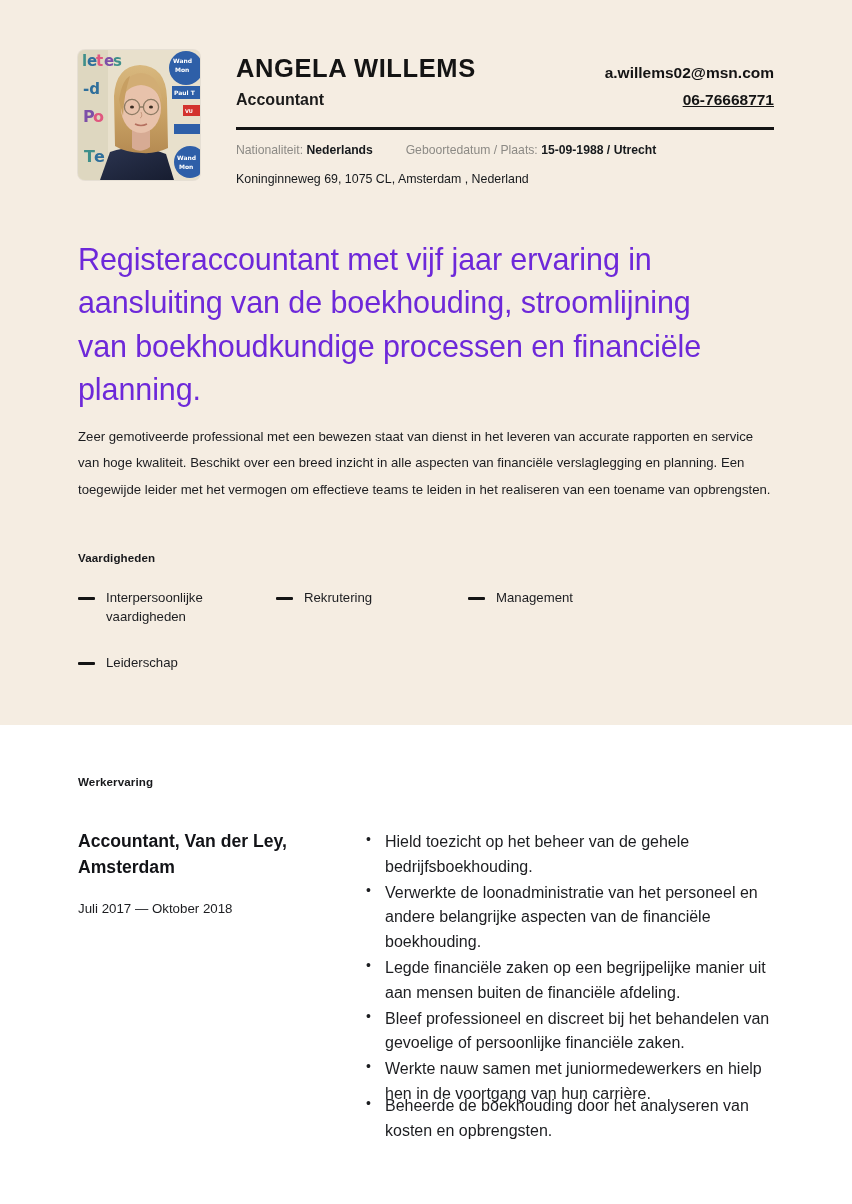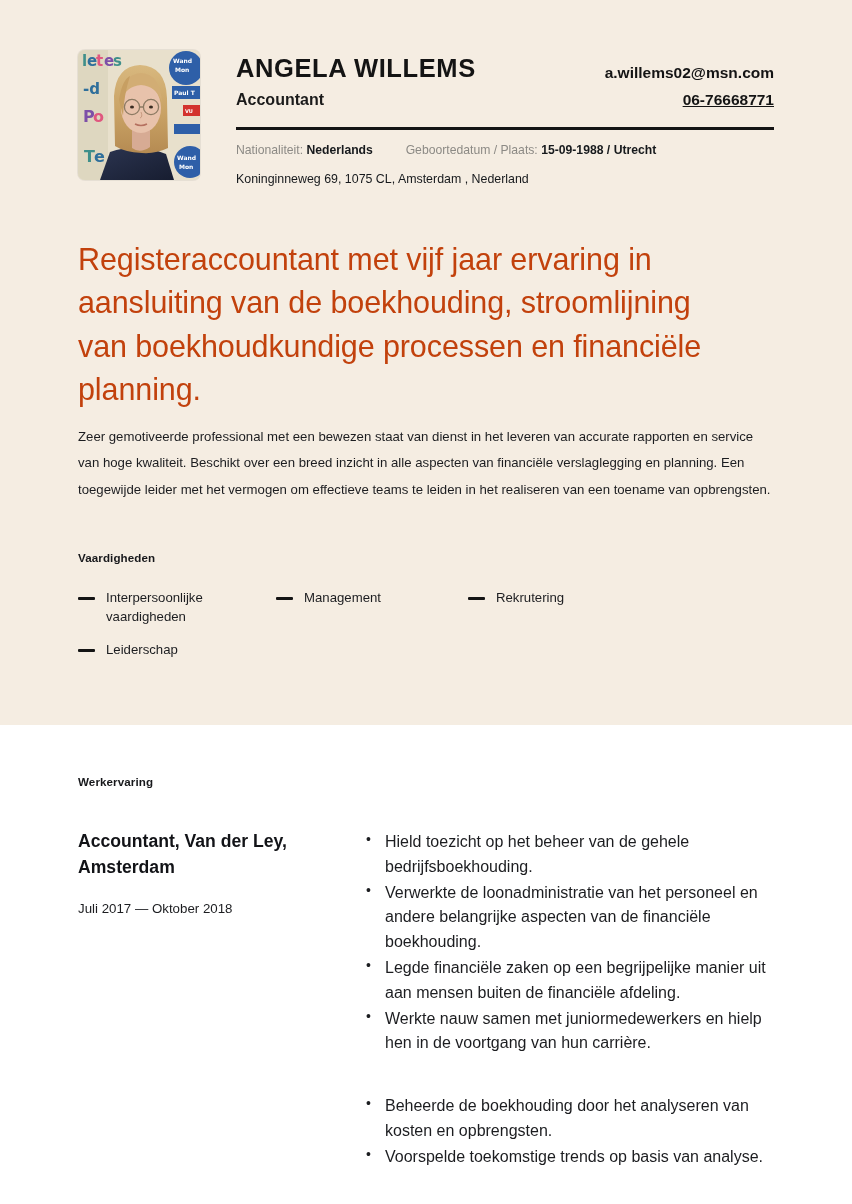--- a/index.html
+++ b/index.html
@@ -136,21 +136,21 @@
 
   
   .headline {
     position: absolute;
     left: 78px;
     top: 238px;
     width: 640px;
     font-size: 30.5px;
     line-height: 1.42;
     font-weight: 400;
-    color: #c2410c;
+    color: #6d28d9;
     letter-spacing: -0.1px;
   }
 
   
   .summary {
     position: absolute;
     left: 78px;
     top: 424px;
     width: 700px;
     font-size: 13.2px;
@@ -170,21 +170,21 @@
     font-size: 11.6px;
     font-weight: 700;
     color: #17181b;
     letter-spacing: 0.1px;
   }
 
   .skills-grid {
     margin-top: 25px;
     display: grid;
     grid-template-columns: 198px 192px 1fr;
-    row-gap: 15px;
+    row-gap: 28px;
   }
 
   .skill {
     display: flex;
     align-items: flex-start;
     font-size: 13.2px;
     line-height: 1.42;
     color: #1c1d20;
   }
 
@@ -363,56 +363,56 @@
 
   <div class="skills">
     <div class="section-label">Vaardigheden</div>
     <div class="skills-grid">
       <div class="skill">
         <span class="skill-dash"></span>
         <span class="skill-label">Interpersoonlijke vaardigheden</span>
       </div>
       <div class="skill">
         <span class="skill-dash"></span>
-        <span class="skill-label">Management</span>
+        <span class="skill-label">Rekrutering</span>
       </div>
       <div class="skill">
         <span class="skill-dash"></span>
-        <span class="skill-label">Rekrutering</span>
+        <span class="skill-label">Management</span>
       </div>
       <div class="skill">
         <span class="skill-dash"></span>
         <span class="skill-label">Leiderschap</span>
       </div>
     </div>
   </div>
 
   <div class="section-label experience-label">Werkervaring</div>
 
   <div class="exp-entry first">
     <div class="exp-left">
       <div class="exp-role">Accountant, Van der Ley, Amsterdam</div>
       <div class="exp-dates">Juli 2017 — Oktober 2018</div>
     </div>
     <div class="exp-right">
       <ul>
         <li>Hield toezicht op het beheer van de gehele bedrijfsboekhouding.</li>
         <li>Verwerkte de loonadministratie van het personeel en andere belangrijke aspecten van de financiële boekhouding.</li>
         <li>Legde financiële zaken op een begrijpelijke manier uit aan mensen buiten de financiële afdeling.</li>
+        <li>Bleef professioneel en discreet bij het behandelen van gevoelige of persoonlijke financiële zaken.</li>
         <li>Werkte nauw samen met juniormedewerkers en hielp hen in de voortgang van hun carrière.</li>
       </ul>
     </div>
   </div>
 
   <div class="exp-entry second">
     <div class="exp-left">
       <div class="exp-role"></div>
       <div class="exp-dates"></div>
     </div>
     <div class="exp-right">
       <ul>
         <li>Beheerde de boekhouding door het analyseren van kosten en opbrengsten.</li>
-        <li>Voorspelde toekomstige trends op basis van analyse.</li>
       </ul>
     </div>
   </div>
 
 </div>
 
 </body></html>

